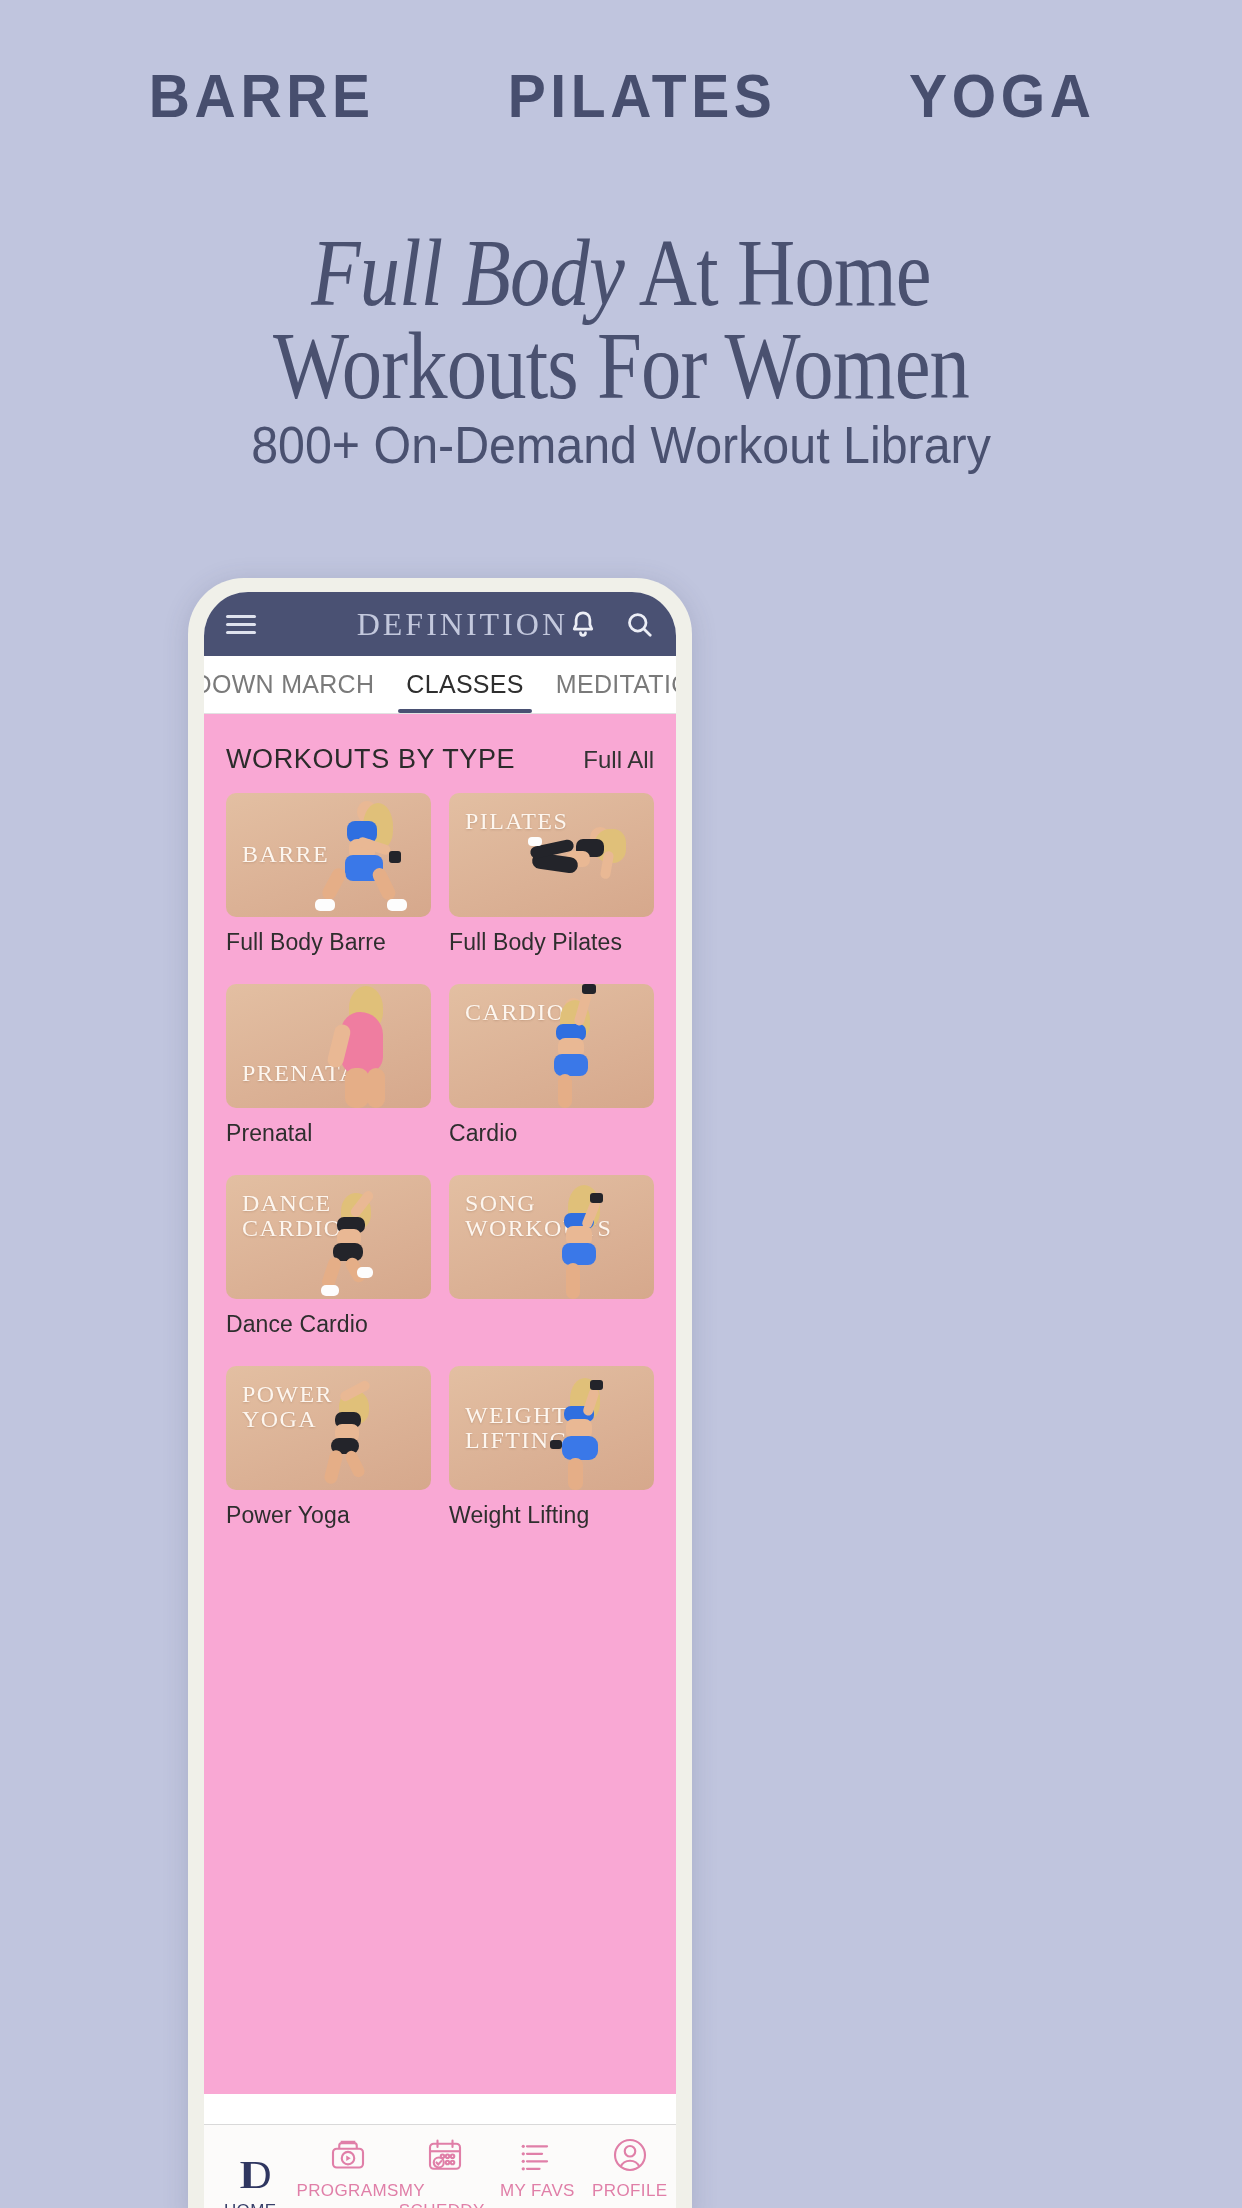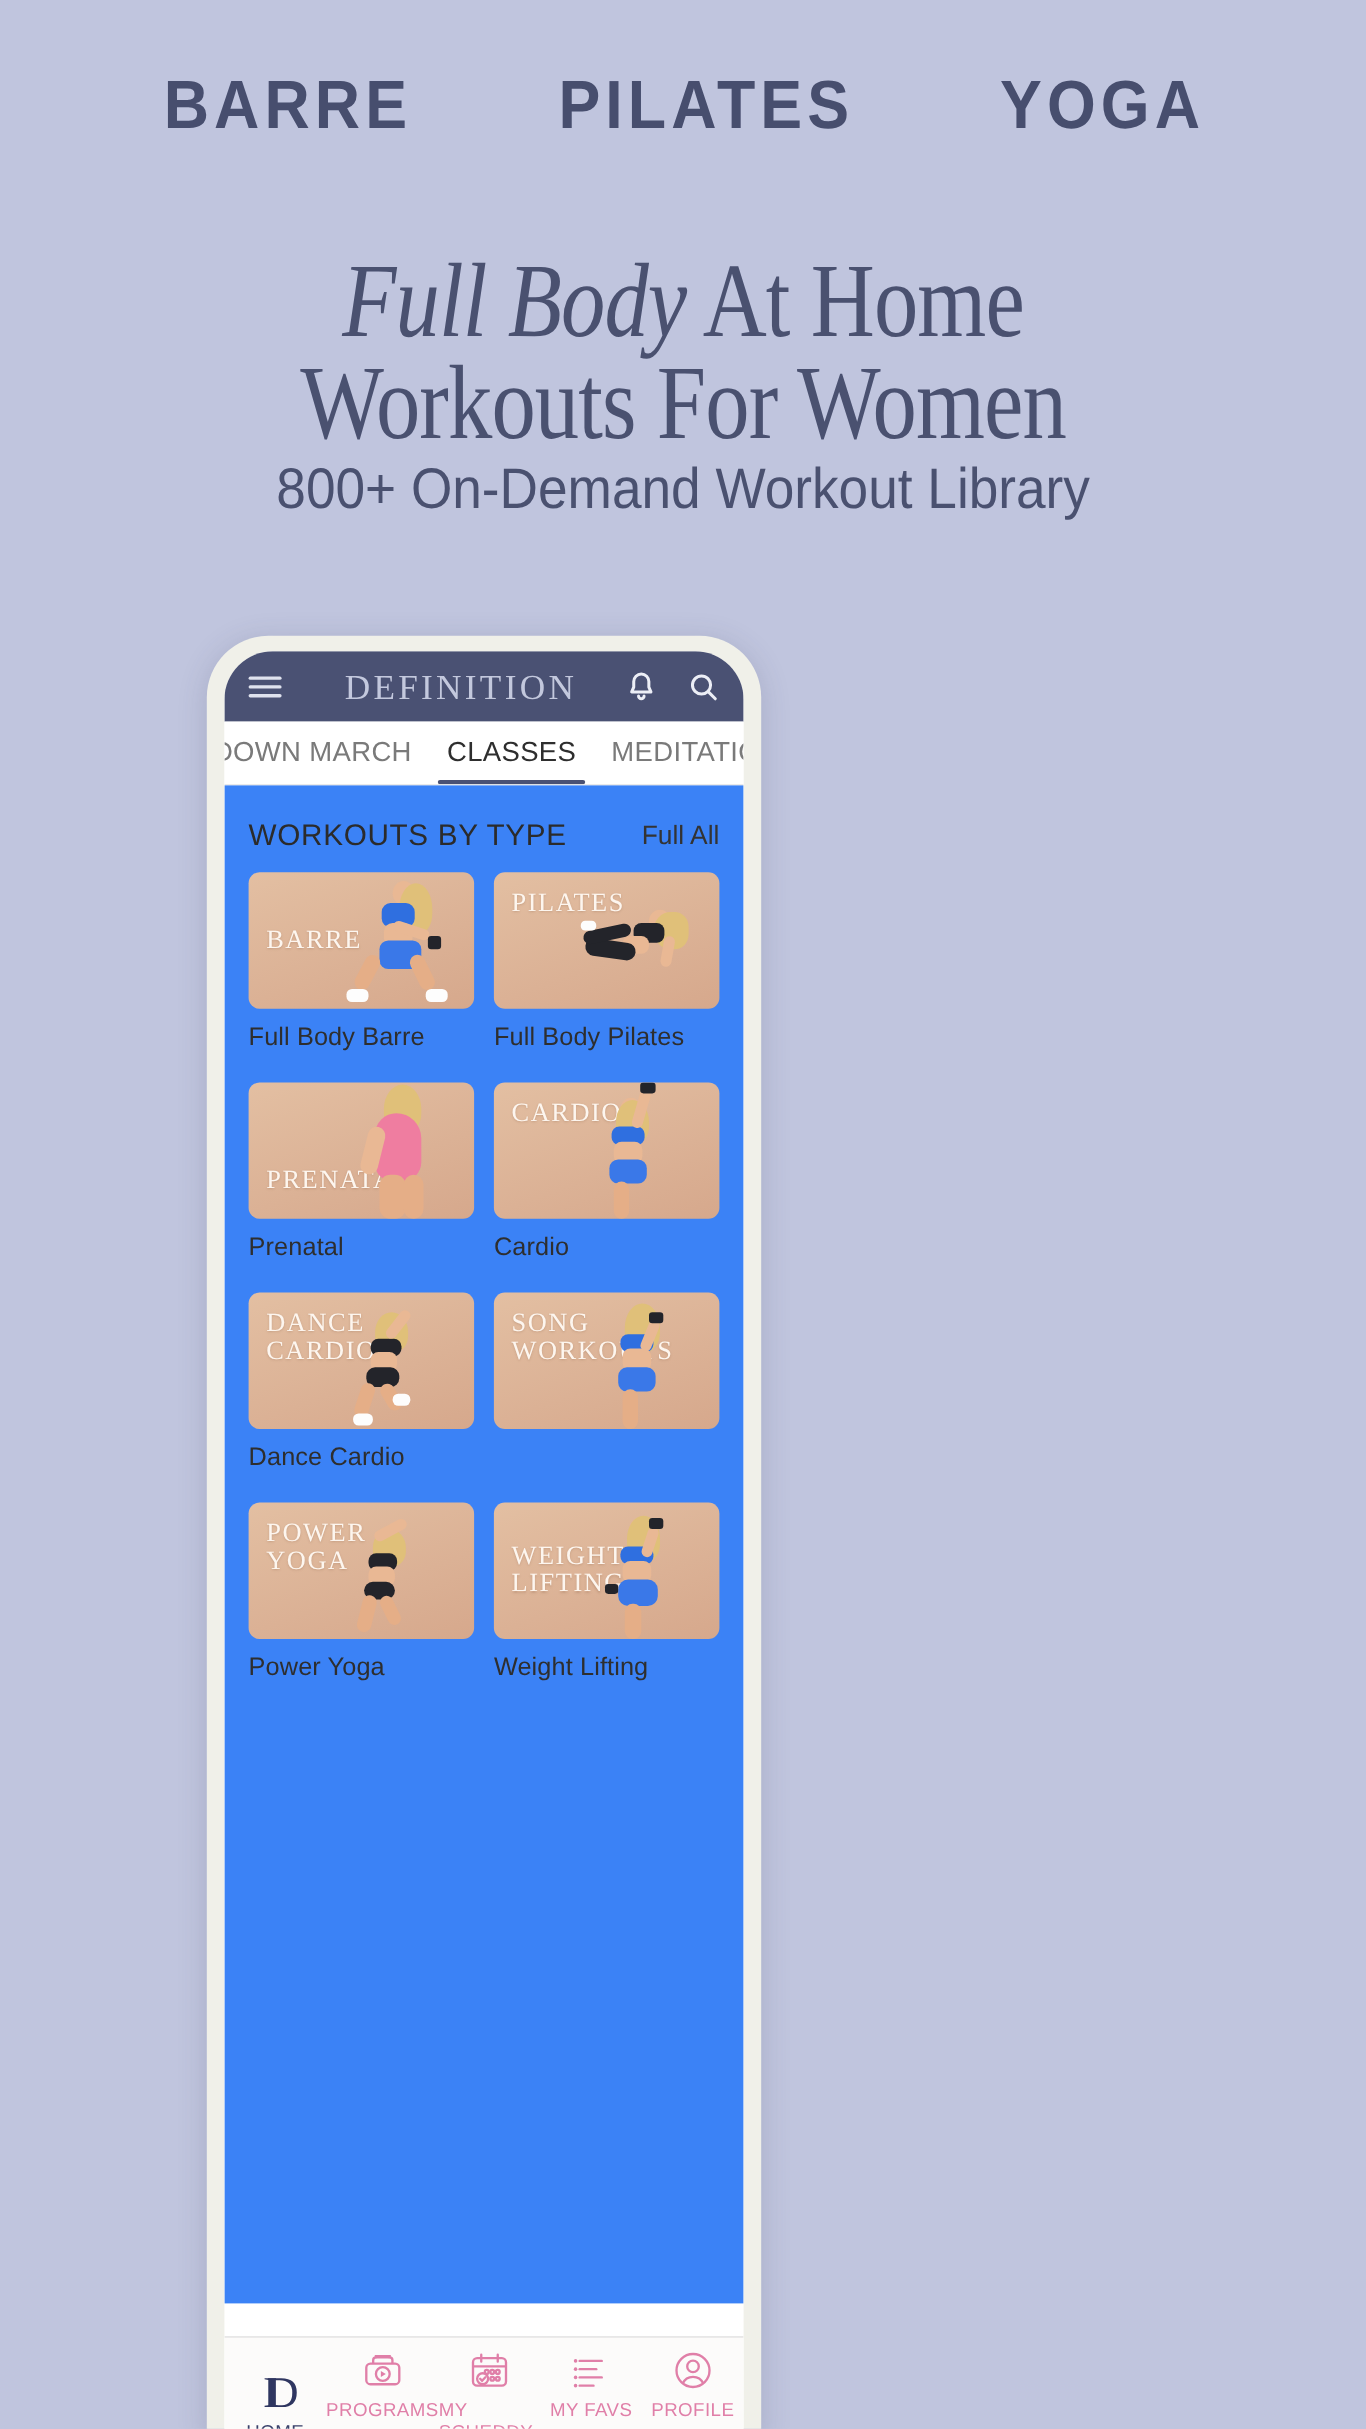--- a/index.html
+++ b/index.html
@@ -101,21 +101,21 @@
   .app-header {
     height:64px; background:#4a5173;
     display:flex; align-items:center; justify-content:space-between;
     padding:0 22px;
   }
   .hamburger { width:30px; }
   .hamburger span { display:block; height:3px; background:#dfe2ee; border-radius:2px; margin:5px 0; }
   .brand {
     font-family:"Liberation Serif", serif;
     color:#c3c8dd; font-size:32px; letter-spacing:3px;
-    flex:1; text-align:center; padding-left:14px;
+    flex:1; text-align:right; padding-left:14px;
   }
   .hdr-icons { display:flex; gap:26px; align-items:center; }
   .ic { width:30px; height:30px; stroke:#eceef6; fill:none; stroke-width:2.2; }
 
   
   .tabs {
     height:58px; background:#fff;
     display:flex; align-items:center;
     border-bottom:1px solid #e2e2e2;
     padding-left:4px;
@@ -127,21 +127,21 @@
     display:flex; align-items:center; letter-spacing:.3px;
   }
   .tab.active { color:#2e2e2e; }
   .tab.active::after{
     content:""; position:absolute; left:8px; right:8px; bottom:0;
     height:4px; background:#4a5173; border-radius:2px;
   }
   .tab.clipped { margin-left:-46px; }
 
   
-  .content { background:#3b82f6; height:1380px; padding:0 22px; }
+  .content { background:#f9a8d4; height:1380px; padding:0 22px; }
   .sec-head {
     display:flex; align-items:center; justify-content:space-between;
     padding:30px 0 18px 0;
   }
   .sec-title { font-size:27px; color:#2b2b2b; letter-spacing:.6px; }
   .view-all { font-size:24px; color:#333; }
 
   .grid { display:grid; grid-template-columns:1fr 1fr; column-gap:18px; row-gap:6px; }
   .card-wrap {}
   .thumb {

